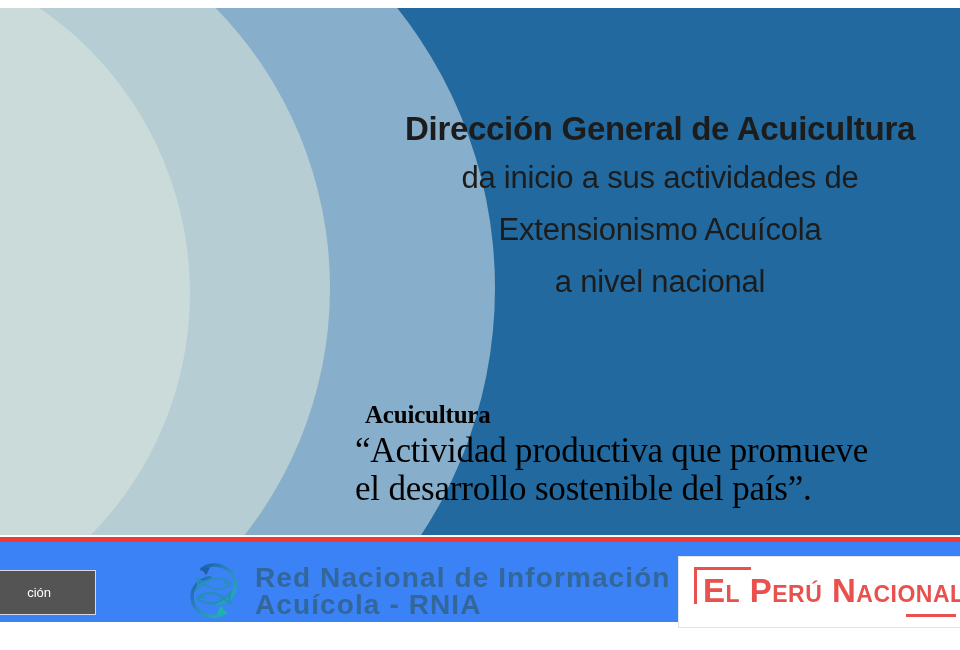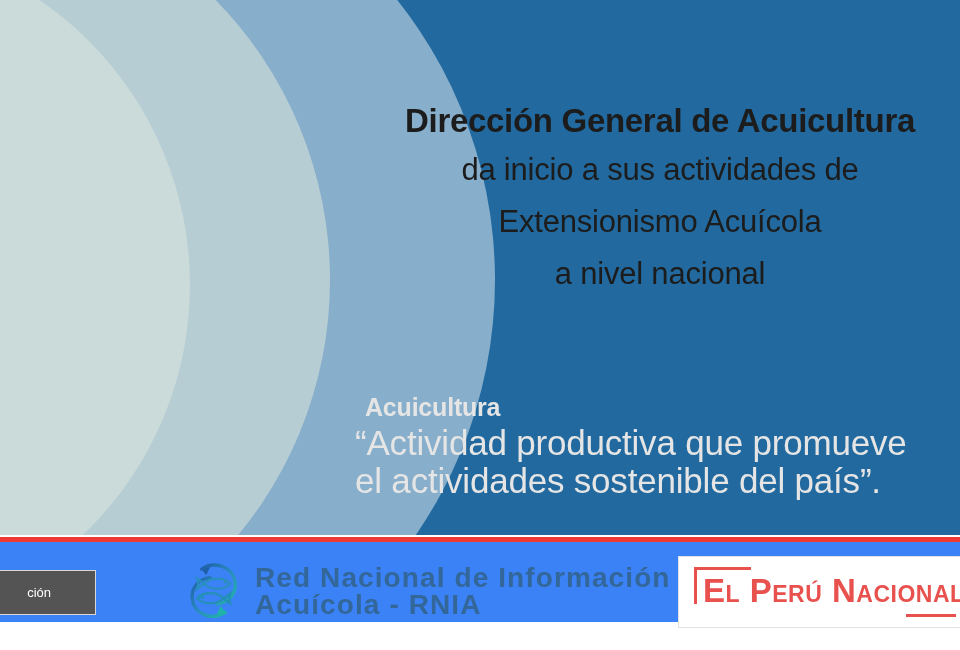--- a/index.html
+++ b/index.html
@@ -19,21 +19,21 @@
     width: 960px;
     height: 650px;
     overflow: hidden;
     background: #ffffff;
   }
 
   
   .banner {
     position: absolute;
     left: 0;
-    top: 0;
+    top: 8px;
     width: 960px;
     height: 535px;
     overflow: hidden;
     background: #21699E;
   }
 
   
   .photo {
     position: absolute;
     left: 0;
@@ -191,22 +191,23 @@
     line-height: 52px;
     letter-spacing: -0.2px;
   }
 
   
   .quote {
     position: absolute;
     left: 355px;
     top: 390px;
     width: 600px;
-    color: #e5e5e5;
+    color: #000000;
     white-space: nowrap;
+    font-family: Liberation Serif, serif;
   }
   .quote-title {
     font-size: 25px;
     font-weight: bold;
     letter-spacing: -0.2px;
     padding-left: 10px;
     line-height: 34px;
   }
   .quote-l1, .quote-l2 {
     font-size: 35px;
@@ -340,21 +341,21 @@
     <div class="headline">
       <div class="headline-line1">Dirección General de Acuicultura</div>
       <div class="headline-line2">da inicio a sus  actividades de</div>
       <div class="headline-line3">Extensionismo Acuícola</div>
       <div class="headline-line4">a nivel nacional</div>
     </div>
 
     <div class="quote">
       <div class="quote-title">Acuicultura</div>
       <div class="quote-l1">“Actividad productiva que promueve</div>
-      <div class="quote-l2">el actividades sostenible del país”.</div>
+      <div class="quote-l2">el desarrollo sostenible del país”.</div>
     </div>
   </div>
 
   <div class="divider-white"></div>
   <div class="divider-red"></div>
 
   <div class="footer">
     <div class="gray-card">
       <span>ción</span>
     </div>

